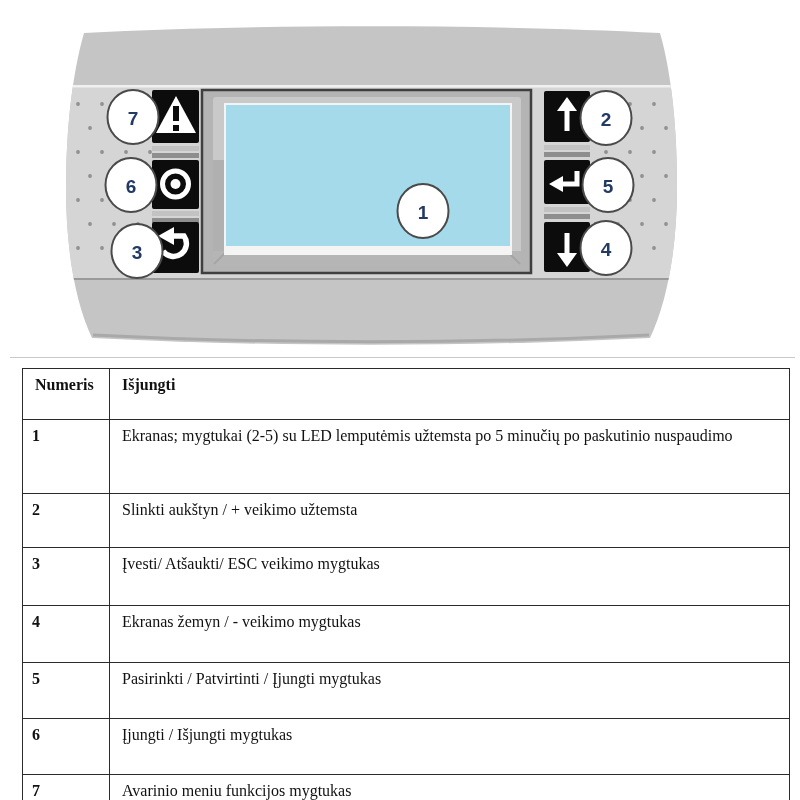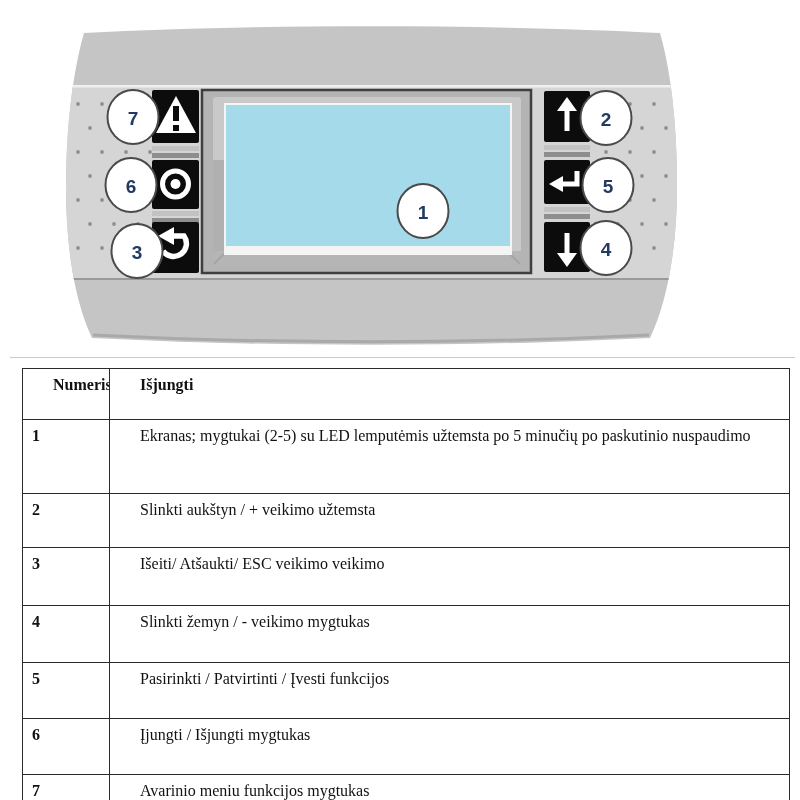--- a/index.html
+++ b/index.html
@@ -3,21 +3,21 @@
 <meta charset="utf-8">
 <style>
   html,body{margin:0;padding:0;background:#ffffff;}
   body{width:800px;height:800px;position:relative;overflow:hidden;
        font-family:"Liberation Serif", serif;color:#111;}
   .device-wrap{position:absolute;left:0;top:0;width:800px;height:360px;}
   .top-rule{position:absolute;left:10px;top:357px;width:785px;height:1px;background:#c9c9c9;}
   .manual-table{position:absolute;left:22px;top:368px;width:768px;
                 border-collapse:collapse;table-layout:fixed;}
   .manual-table td{border:1.5px solid #2b2b2b;vertical-align:top;
-                   font-size:16px;line-height:1.4;padding:5px 10px 0 30px;
+                   font-size:16px;line-height:1.4;padding:5px 10px 0 12px;
                    overflow:hidden;}
   .manual-table .col-num{width:87px;}
   .manual-table td.num{font-weight:bold;padding-left:9px;}
   .manual-table tr.hdr td{font-weight:bold;height:45px;}
   .manual-table tr.r1 td{height:68px;}
   .manual-table tr.r2 td{height:48px;}
   .manual-table tr.r3 td{height:52px;}
   .manual-table tr.r4 td{height:51px;}
   .manual-table tr.r5 td{height:50px;}
   .manual-table tr.r6 td{height:50px;}
@@ -169,29 +169,29 @@
   <tr class="r1">
     <td class="num">1</td>
     <td class="justify">Ekranas; mygtukai (2-5) su LED lemputėmis užtemsta po 5 minučių po paskutinio nuspaudimo</td>
   </tr>
   <tr class="r2">
     <td class="num">2</td>
     <td>Slinkti aukštyn / + veikimo užtemsta</td>
   </tr>
   <tr class="r3">
     <td class="num">3</td>
-    <td>Išeiti/ Atšaukti/ ESC veikimo veikimo</td>
+    <td>Įvesti/ Atšaukti/ ESC veikimo mygtukas</td>
   </tr>
   <tr class="r4">
     <td class="num">4</td>
-    <td>Slinkti žemyn / - veikimo mygtukas</td>
+    <td>Ekranas žemyn / - veikimo mygtukas</td>
   </tr>
   <tr class="r5">
     <td class="num">5</td>
-    <td>Pasirinkti / Patvirtinti / Įvesti funkcijos</td>
+    <td>Pasirinkti / Patvirtinti / Įjungti mygtukas</td>
   </tr>
   <tr class="r6">
     <td class="num">6</td>
     <td>Įjungti / Išjungti mygtukas</td>
   </tr>
   <tr class="r7">
     <td class="num">7</td>
     <td>Avarinio meniu funkcijos mygtukas</td>
   </tr>
 </tbody>

